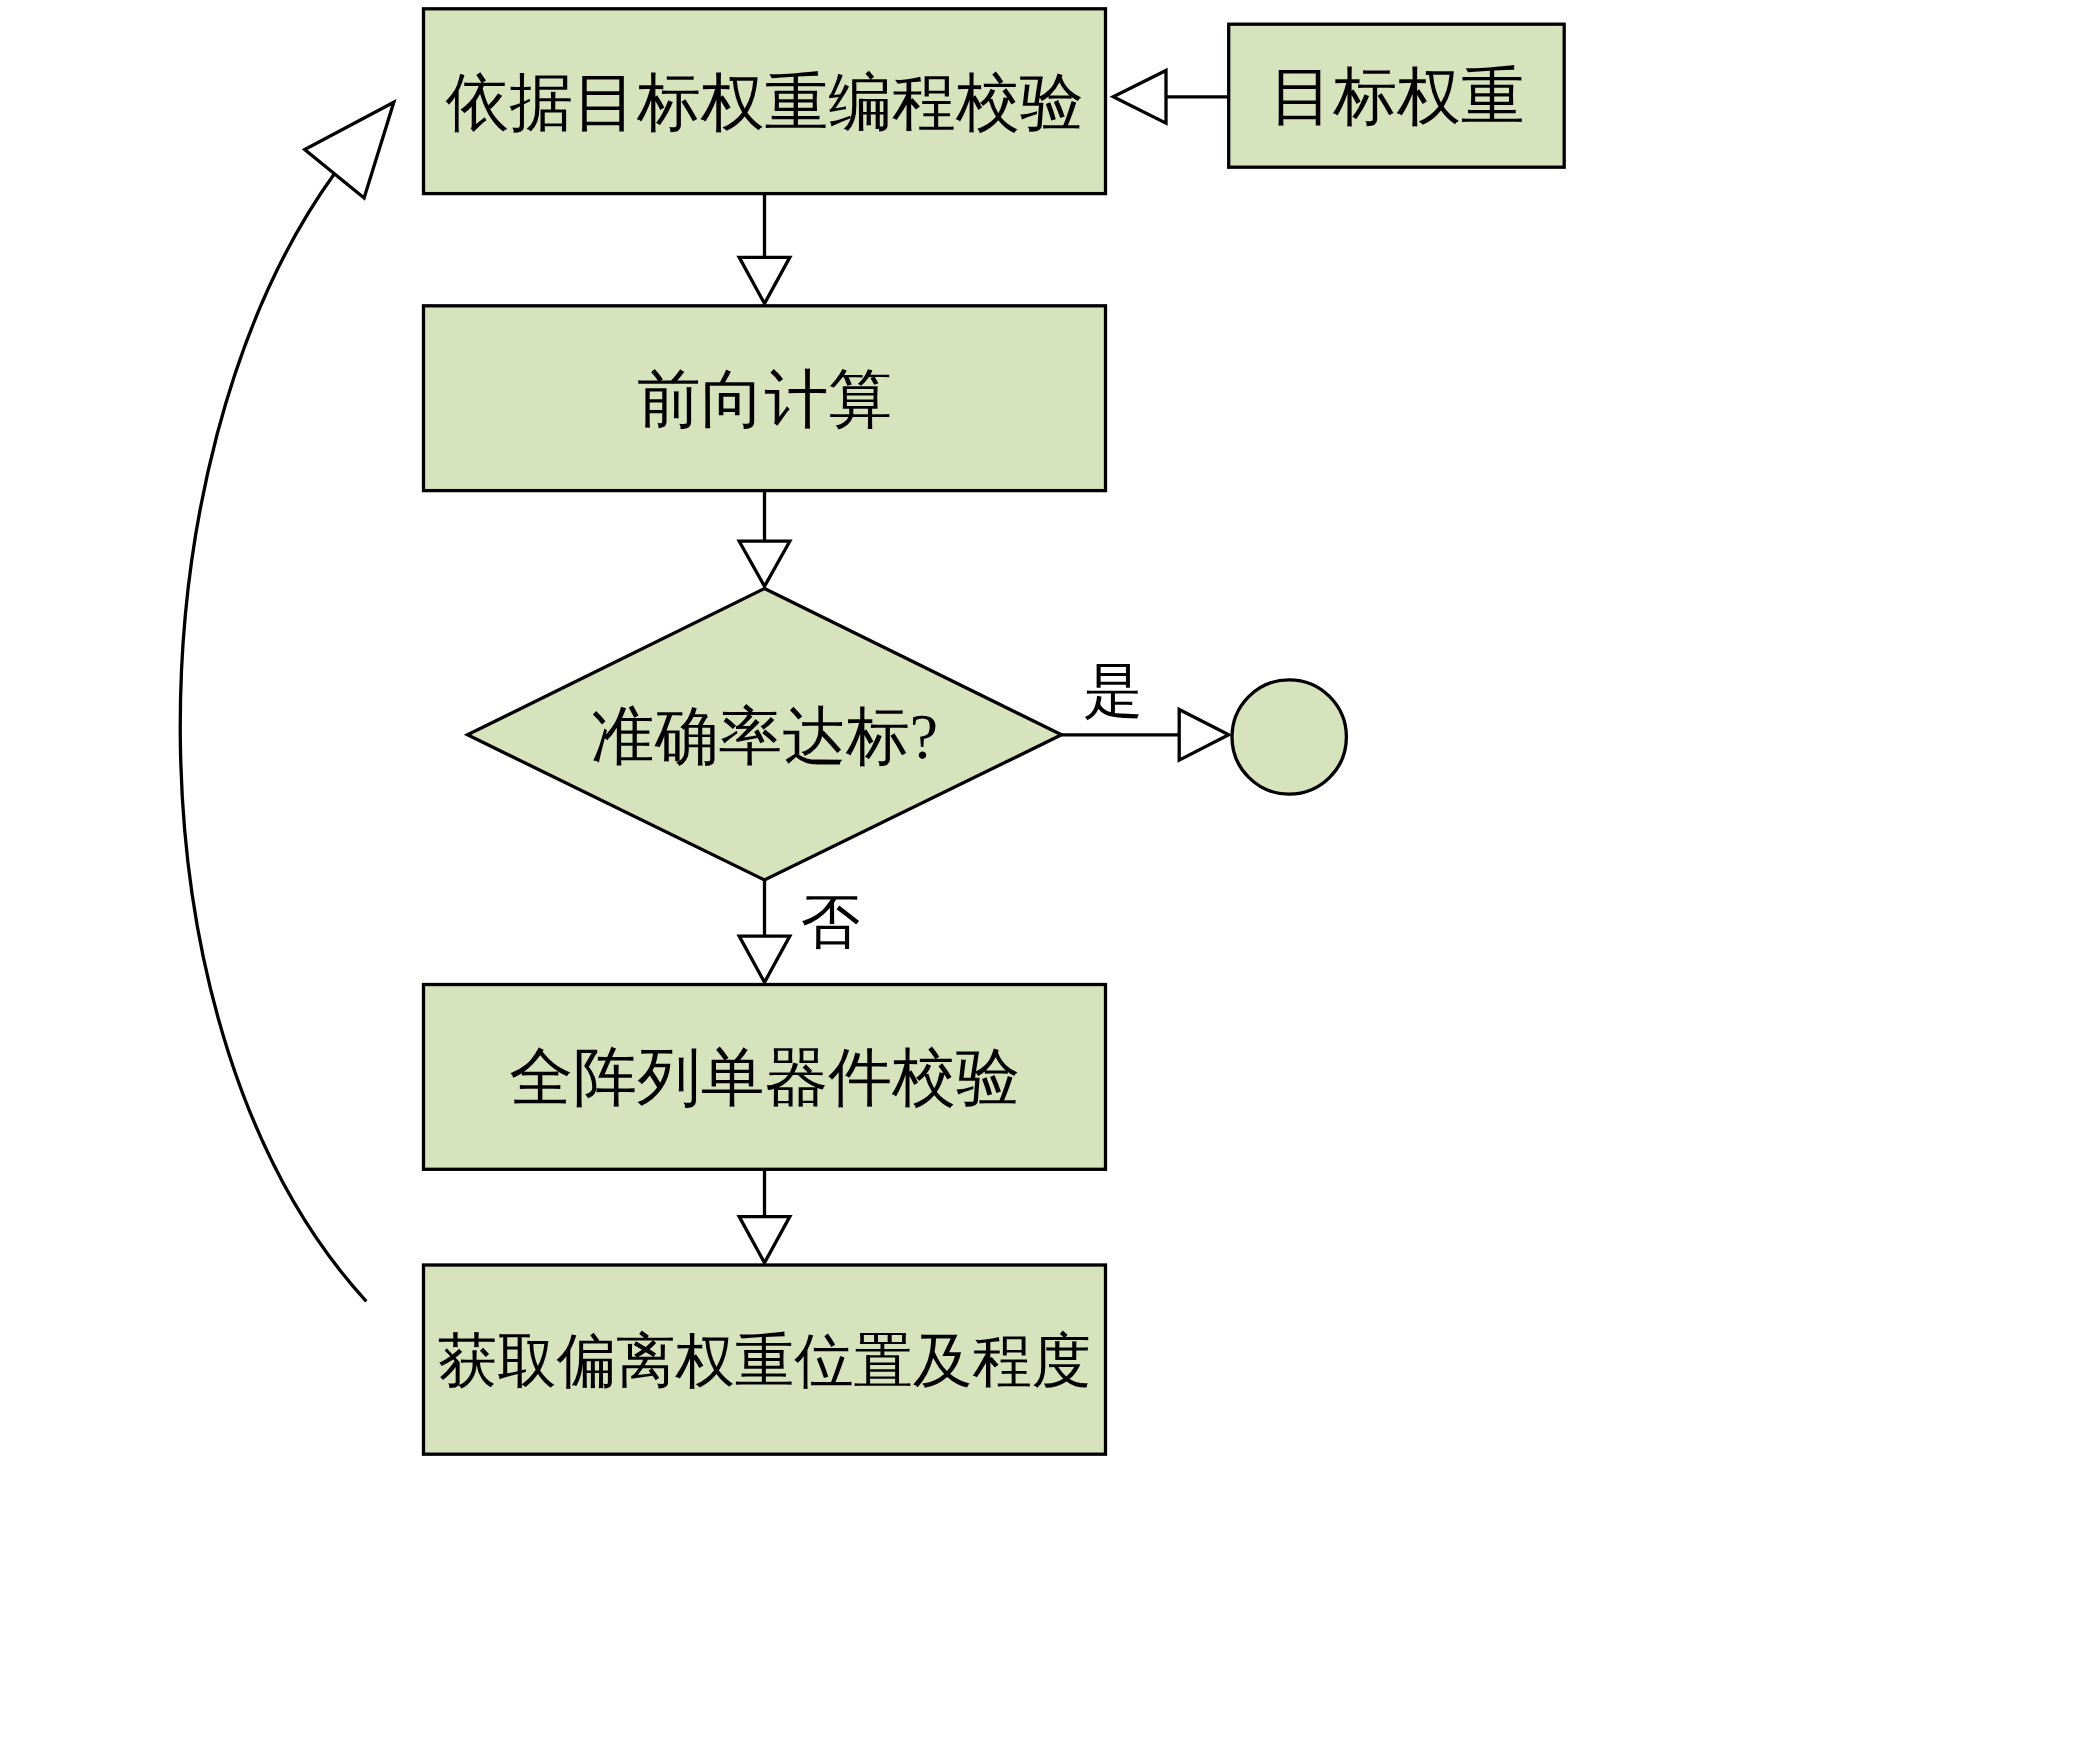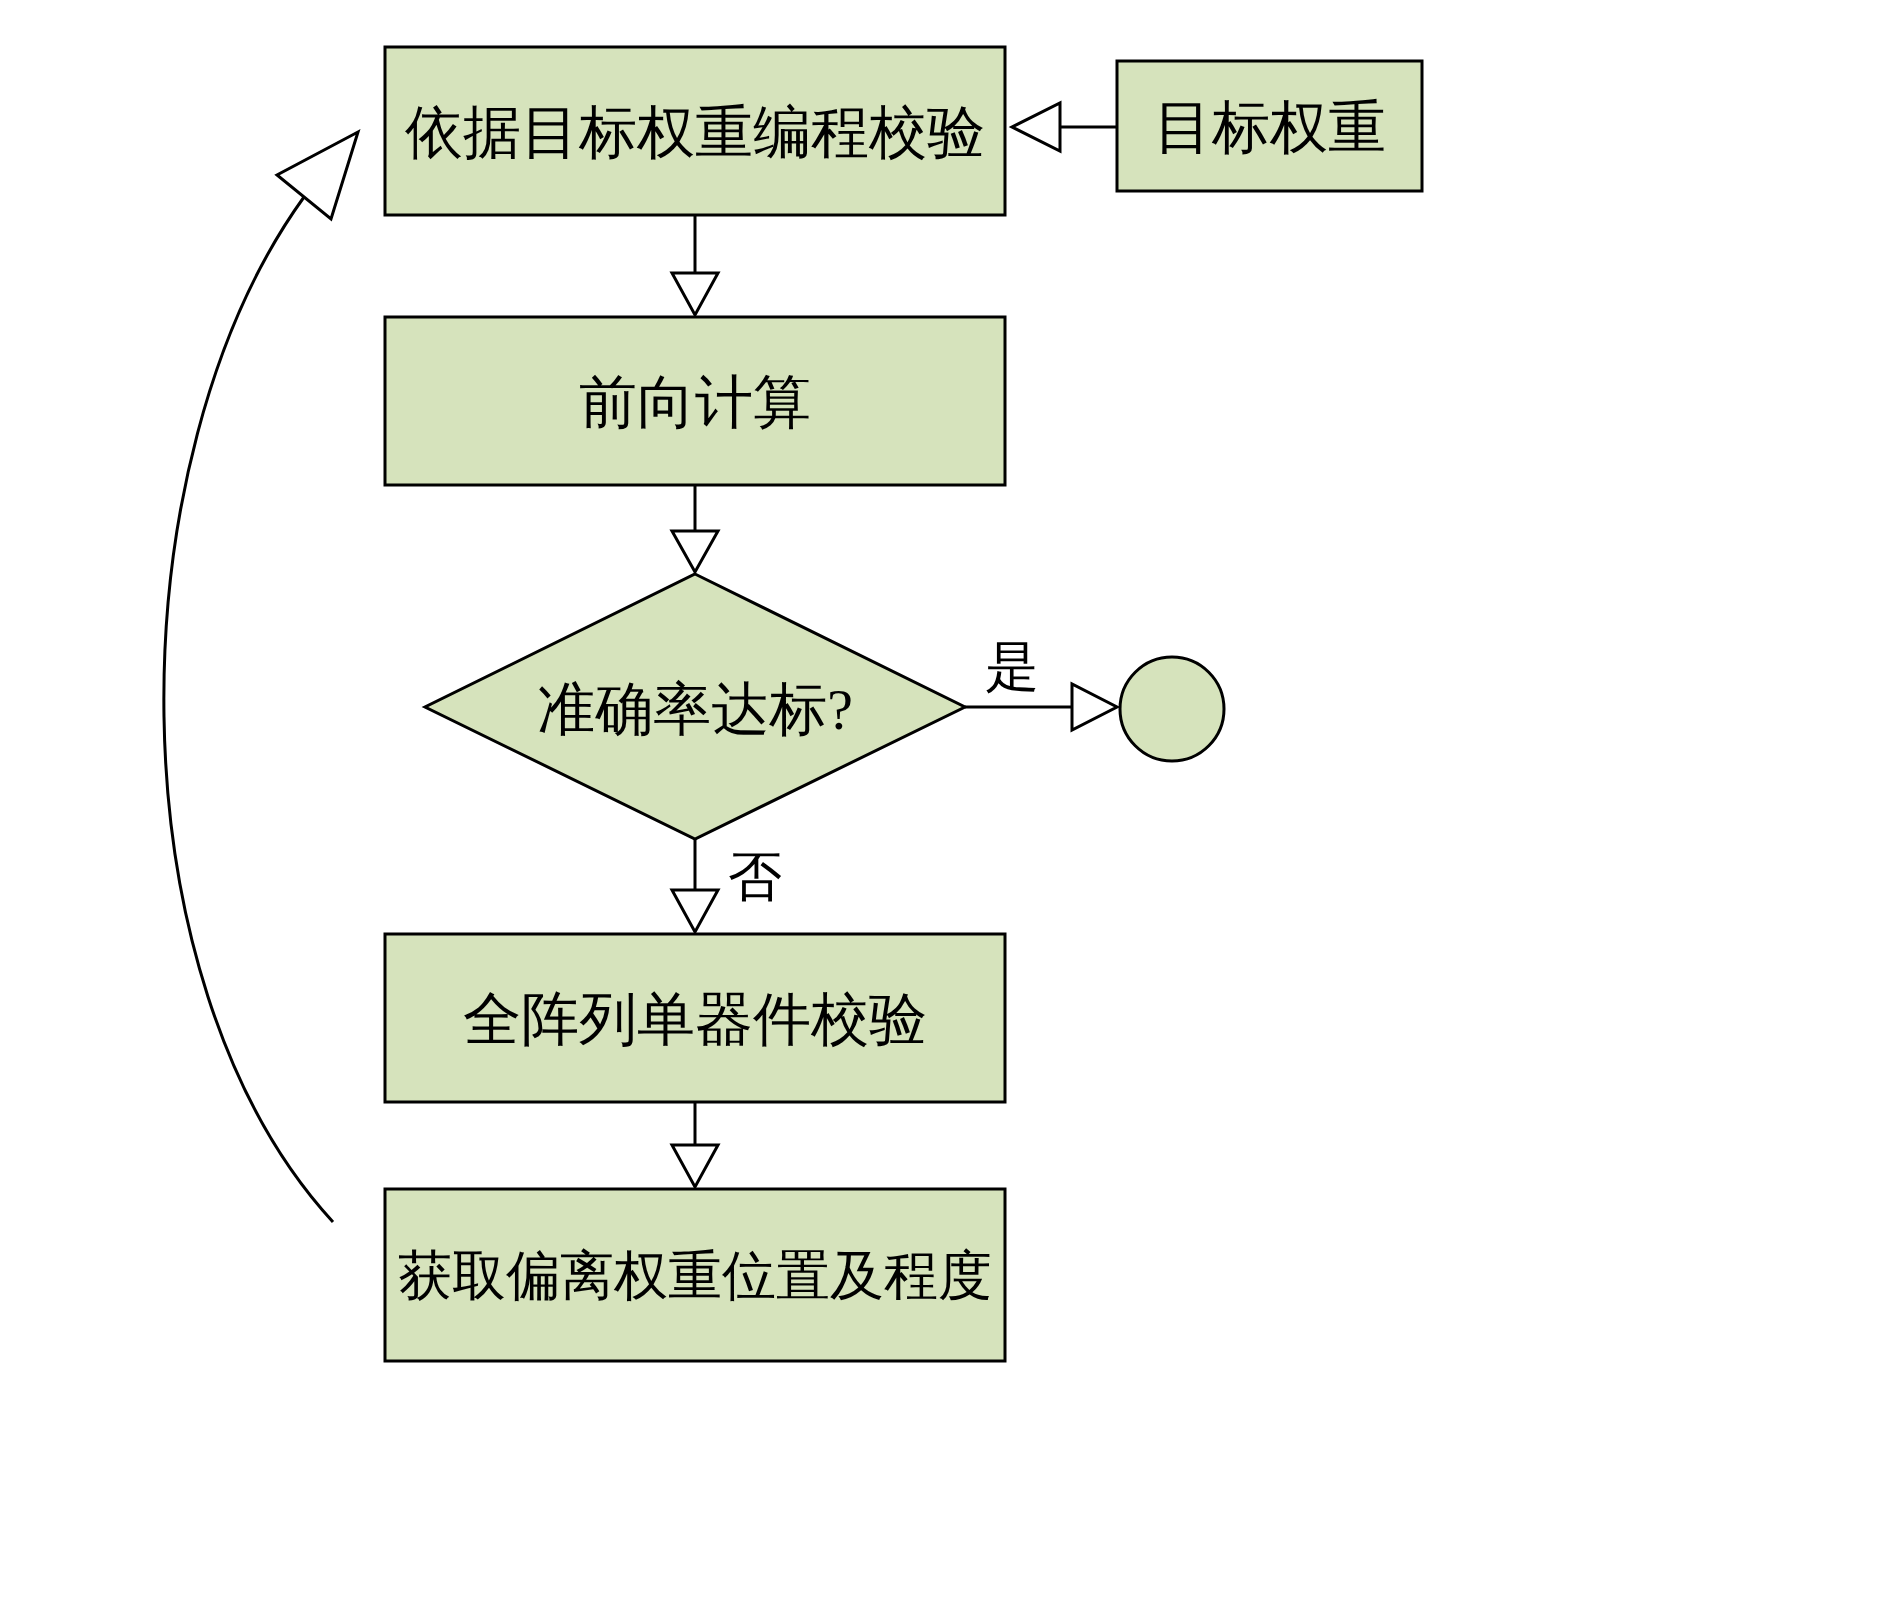--- a/index.html
+++ b/index.html
@@ -6,21 +6,20 @@
     margin: 0;
     padding: 0;
     background: #ffffff;
   }
   .canvas {
     position: relative;
     width: 1890px;
     height: 1516px;
     background: var(--background, #ffffff);
     overflow: hidden;
-    margin-top: 39px;
   }
   svg { display: block; }
   .node {
     fill: var(--node-fill, #d6e3bc);
     stroke: var(--stroke, #000000);
     stroke-width: 3px;
   }
   .edge {
     stroke: var(--stroke, #000000);
     stroke-width: 3px;

